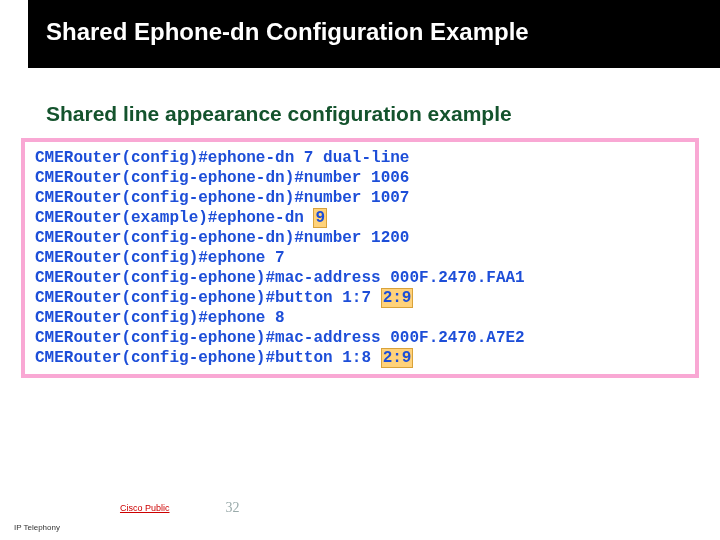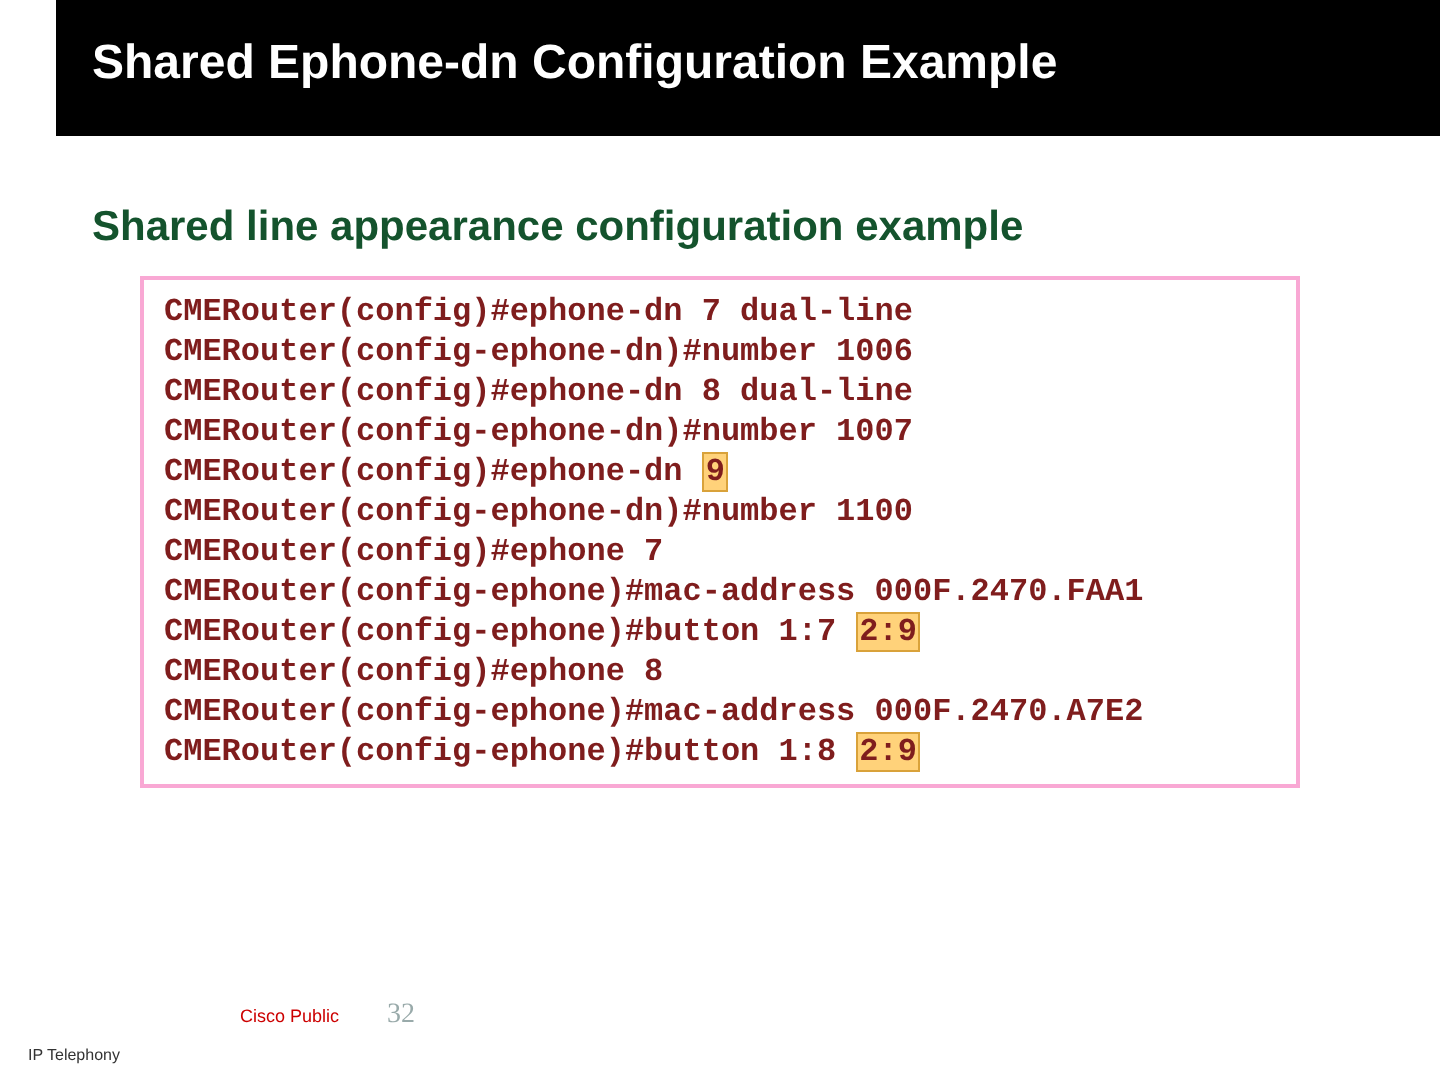--- a/index.html
+++ b/index.html
@@ -24,28 +24,28 @@
     font-weight: bold;
     padding: 18px 18px 0 18px;
   }
   .subtitle {
     font-size: 21px;
     font-weight: bold;
     color: #14532d;
     margin: 34px 0 12px 46px;
   }
   .code-box {
-    margin: 0 70px;
-    border: 2px solid #f9a8d4;
+    margin: 0 21px;
+    border: 4px solid #f9a8d4;
     padding: 6px 10px 6px 10px;
     font-family: "Courier New", Courier, monospace;
     font-size: 16px;
     font-weight: bold;
     line-height: 1.25;
-    color: #7f1d1d;
+    color: #1d4ed8;
     white-space: nowrap;
   }
   .code-line { display: block; }
   .hl {
     background: #ffd27a;
     border: 1px solid #d9a23a;
     padding: 0 1px;
   }
   .footer {
     position: absolute;
@@ -53,39 +53,38 @@
     left: 0;
     right: 0;
     display: flex;
     align-items: center;
     font-size: 8px;
     color: #333;
     padding: 0 14px;
   }
   .footer .course { flex: 0 0 auto; margin-right: 60px; margin-top: 40px; }
   .footer .copyright { flex: 1 1 auto; }
-  .footer .cisco-public { color: #c00; font-size: 9px; margin-right: 24px; }
+  .footer .cisco-public { color: #c00; font-size: 9px; margin-right: 56px; text-decoration: underline; }
   .footer .pagenum { color: #9aa; font-size: 14px; font-family: Liberation Serif, serif; }
 </style>
 </head>
 <body>
 
 <div class="top-banner">
   <h1>Shared Ephone-dn Configuration Example</h1>
 </div>
 
 <div class="subtitle">Shared line appearance configuration example</div>
 
 <div class="code-box">
   <span class="code-line">CMERouter(config)#ephone-dn 7 dual-line</span>
   <span class="code-line">CMERouter(config-ephone-dn)#number 1006</span>
-  <span class="code-line">CMERouter(config)#ephone-dn 8 dual-line</span>
   <span class="code-line">CMERouter(config-ephone-dn)#number 1007</span>
-  <span class="code-line"><span>CMERouter(config)#ephone-dn </span><span class="hl">9</span></span>
-  <span class="code-line">CMERouter(config-ephone-dn)#number 1100</span>
+  <span class="code-line"><span>CMERouter(example)#ephone-dn </span><span class="hl">9</span></span>
+  <span class="code-line">CMERouter(config-ephone-dn)#number 1200</span>
   <span class="code-line">CMERouter(config)#ephone 7</span>
   <span class="code-line">CMERouter(config-ephone)#mac-address 000F.2470.FAA1</span>
   <span class="code-line"><span>CMERouter(config-ephone)#button 1:7 </span><span class="hl">2:9</span></span>
   <span class="code-line">CMERouter(config)#ephone 8</span>
   <span class="code-line">CMERouter(config-ephone)#mac-address 000F.2470.A7E2</span>
   <span class="code-line"><span>CMERouter(config-ephone)#button 1:8 </span><span class="hl">2:9</span></span>
 </div>
 
 <div class="footer">
   <span class="course">IP Telephony</span>

